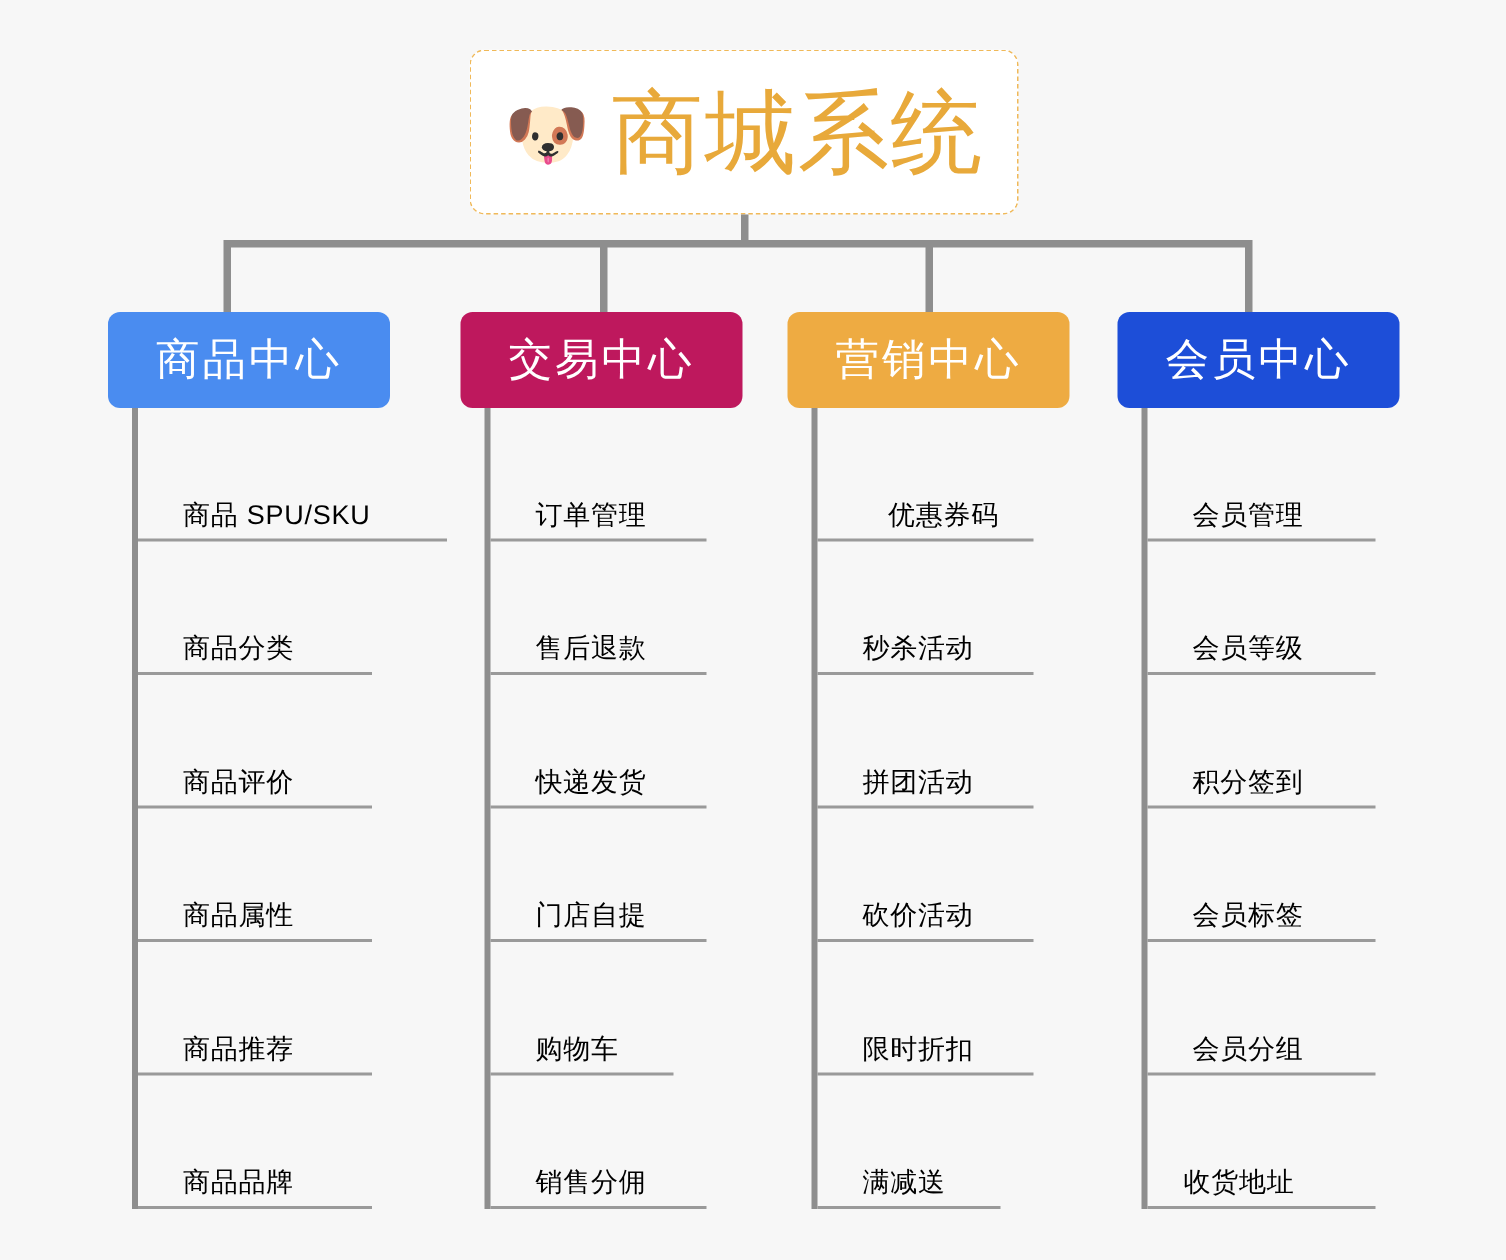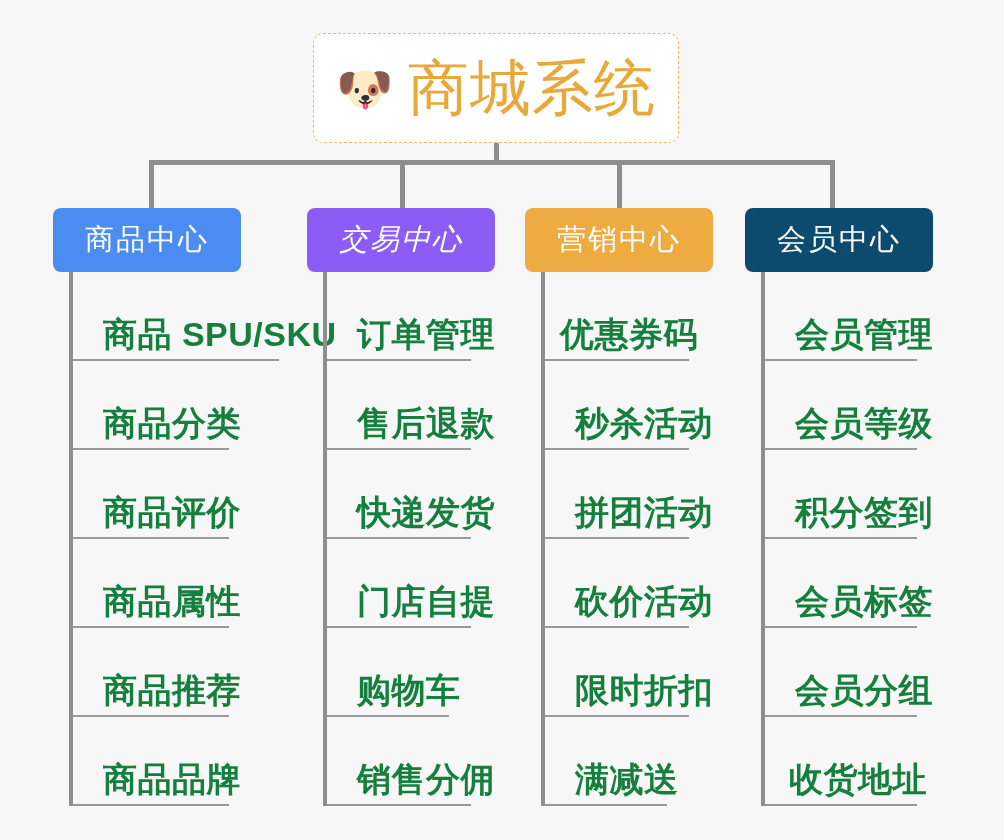--- a/index.html
+++ b/index.html
@@ -83,27 +83,26 @@
   .leaf {
     position: relative;
     height: 89px;
     box-sizing: border-box;
     display: flex;
     align-items: flex-end;
     border-bottom: 2px solid #9a9a9a;
     padding: 0 0 6px 30px;
   }
   .leaf-label {
-    font-size: 34px;
-    color: #15803d;
+    font-size: 18px;
+    color: #000000;
     line-height: 1.05;
     white-space: nowrap;
     letter-spacing: 0.5px;
     padding-right: 6px;
-    font-weight: bold;
   }
 </style>
 </head>
 <body style="background: rgb(247, 247, 247);">
 
 <div id="stage">
 
   <div class="root-node" style="border-color: rgb(240, 185, 89); background: rgb(255, 255, 255);">
     <span class="root-icon">🐶</span>
     <span class="root-title" style="color: rgb(232, 169, 58);">商城系统</span>
@@ -111,21 +110,21 @@
 
   <div class="conn conn-v" style="left: 494px; top: 143px; width: 5px; height: 21px; background: rgb(142, 142, 142);"></div>
 
   <div class="conn conn-h" style="left: 150px; top: 160px; width: 684px; height: 5px; background: rgb(142, 142, 142);"></div>
 
   <div class="conn conn-v" style="left: 149px; top: 160px; width: 5px; height: 50px; background: rgb(142, 142, 142);"></div>
   <div class="conn conn-v" style="left: 400px; top: 160px; width: 5px; height: 50px; background: rgb(142, 142, 142);"></div>
   <div class="conn conn-v" style="left: 617px; top: 160px; width: 5px; height: 50px; background: rgb(142, 142, 142);"></div>
   <div class="conn conn-v" style="left: 830px; top: 160px; width: 5px; height: 50px; background: rgb(142, 142, 142);"></div>
 
-  <div class="branch" style="left:53px;">
+  <div class="branch" style="left:72px;">
     <div class="branch-header" style="background: rgb(74, 140, 240);">
       <span>商品中心</span>
     </div>
     <div class="branch-body">
       <div class="leaf" style="width:206px;">
         <span class="leaf-label">商品 SPU/SKU</span>
       </div>
       <div class="leaf" style="width:156px;">
         <span class="leaf-label">商品分类</span>
       </div>
@@ -138,21 +137,21 @@
       <div class="leaf" style="width:156px;">
         <span class="leaf-label">商品推荐</span>
       </div>
       <div class="leaf" style="width:156px;">
         <span class="leaf-label">商品品牌</span>
       </div>
     </div>
   </div>
 
   <div class="branch" style="left:307px;">
-    <div class="branch-header" style="background: #8b5cf6; font-style: italic;">
+    <div class="branch-header" style="background: #be185d;">
       <span>交易中心</span>
     </div>
     <div class="branch-body">
       <div class="leaf" style="width:144px;">
         <span class="leaf-label">订单管理</span>
       </div>
       <div class="leaf" style="width:144px;">
         <span class="leaf-label">售后退款</span>
       </div>
       <div class="leaf" style="width:144px;">
@@ -190,21 +189,21 @@
       <div class="leaf" style="width:144px;">
         <span class="leaf-label">限时折扣</span>
       </div>
       <div class="leaf" style="width:122px;">
         <span class="leaf-label">满减送</span>
       </div>
     </div>
   </div>
 
   <div class="branch" style="left:745px;">
-    <div class="branch-header" style="background: #0c4a6e;">
+    <div class="branch-header" style="background: #1d4ed8;">
       <span>会员中心</span>
     </div>
     <div class="branch-body">
       <div class="leaf" style="width:152px;">
         <span class="leaf-label">会员管理</span>
       </div>
       <div class="leaf" style="width:152px;">
         <span class="leaf-label">会员等级</span>
       </div>
       <div class="leaf" style="width:152px;">

